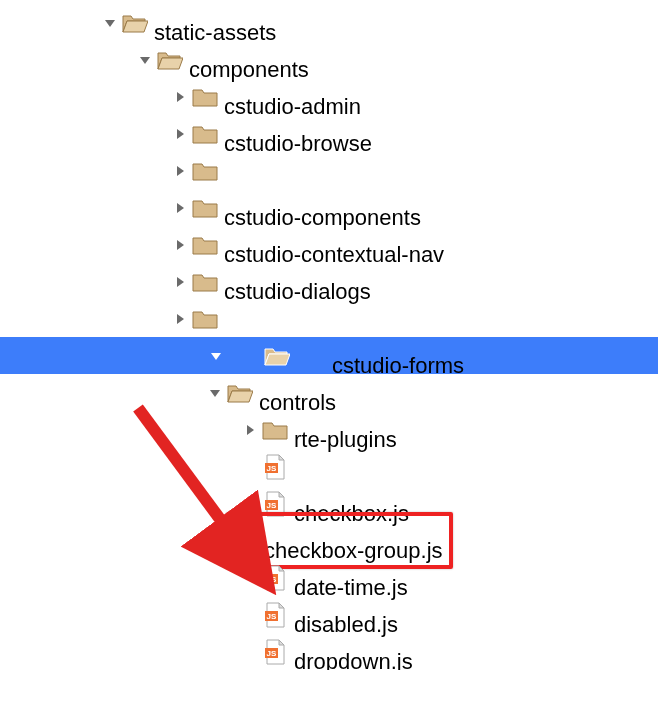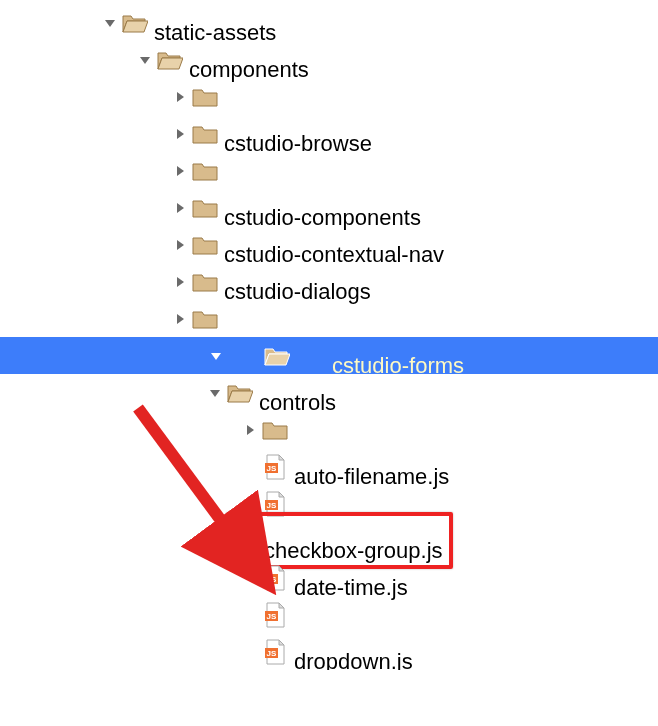--- a/index.html
+++ b/index.html
@@ -14,21 +14,21 @@
     .tree { padding-top: 4px; }
     .row {
       display: flex;
       align-items: center;
       height: 37px;
       white-space: nowrap;
       cursor: default;
     }
     .row.selected {
       background: #3d7dfa;
-      color: #fef9c3;
+      color: #000000;
       gap: 36px;
     }
     .disclosure {
       width: 20px;
       flex: 0 0 auto;
       display: flex;
       align-items: center;
       justify-content: center;
       font-size: 14px;
       color: #6a6a6a;
@@ -100,20 +100,21 @@
       <span class="disclosure">
         <svg width="12" height="12" viewBox="0 0 12 12">
           <path d="M3 1 L10 6 L3 11 Z" fill="#6a6a6a"></path>
         </svg>
       </span>
       <span class="icon">
         <svg width="26" height="22" viewBox="0 0 26 22">
           <path d="M1 4 L10 4 L12 7 L25 7 L25 20 L1 20 Z" fill="#d8bb8c" stroke="#9a7a48" stroke-width="1"></path>
         </svg>
       </span>
+      <span class="label">cstudio-admin</span>
     </div>
     <div class="row">
       <span style="display: inline-block; width: 170px; flex: 0 0 auto;"></span>
       <span class="disclosure">
         <svg width="12" height="12" viewBox="0 0 12 12">
           <path d="M3 1 L10 6 L3 11 Z" fill="#6a6a6a"></path>
         </svg>
       </span>
       <span class="icon">
         <svg width="26" height="22" viewBox="0 0 26 22">
@@ -225,45 +226,46 @@
       <span class="disclosure">
         <svg width="12" height="12" viewBox="0 0 12 12">
           <path d="M3 1 L10 6 L3 11 Z" fill="#6a6a6a"></path>
         </svg>
       </span>
       <span class="icon">
         <svg width="26" height="22" viewBox="0 0 26 22">
           <path d="M1 4 L10 4 L12 7 L25 7 L25 20 L1 20 Z" fill="#d8bb8c" stroke="#9a7a48" stroke-width="1"></path>
         </svg>
       </span>
-    </div>
-    <div class="row">
-      <span style="display: inline-block; width: 240px; flex: 0 0 auto;"></span>
-      <span class="disclosure blank"></span>
-      <span class="icon">
-        <svg width="22" height="26" viewBox="0 0 22 26">
-          <path d="M3 1 L15 1 L20 6 L20 25 L3 25 Z" fill="#fff" stroke="#aaa" stroke-width="1"></path>
-          <path d="M15 1 L15 6 L20 6 Z" fill="#ddd" stroke="#aaa" stroke-width="1"></path>
-          <rect x="1" y="9" width="13" height="10" fill="#f07030"></rect>
-          <text x="7.5" y="17" font-size="8" font-family="Arial" font-weight="bold" fill="#fff" text-anchor="middle">JS</text>
-        </svg>
-      </span>
-      <span class="label">auto-filename.js</span>
-    </div>
-    <div class="row">
-      <span style="display: inline-block; width: 240px; flex: 0 0 auto;"></span>
-      <span class="disclosure blank"></span>
-      <span class="icon">
-        <svg width="22" height="26" viewBox="0 0 22 26">
-          <path d="M3 1 L15 1 L20 6 L20 25 L3 25 Z" fill="#fff" stroke="#aaa" stroke-width="1"></path>
-          <path d="M15 1 L15 6 L20 6 Z" fill="#ddd" stroke="#aaa" stroke-width="1"></path>
-          <rect x="1" y="9" width="13" height="10" fill="#f07030"></rect>
-          <text x="7.5" y="17" font-size="8" font-family="Arial" font-weight="bold" fill="#fff" text-anchor="middle">JS</text>
-        </svg>
-      </span>
+      <span class="label">rte-plugins</span>
+    </div>
+    <div class="row">
+      <span style="display: inline-block; width: 240px; flex: 0 0 auto;"></span>
+      <span class="disclosure blank"></span>
+      <span class="icon">
+        <svg width="22" height="26" viewBox="0 0 22 26">
+          <path d="M3 1 L15 1 L20 6 L20 25 L3 25 Z" fill="#fff" stroke="#aaa" stroke-width="1"></path>
+          <path d="M15 1 L15 6 L20 6 Z" fill="#ddd" stroke="#aaa" stroke-width="1"></path>
+          <rect x="1" y="9" width="13" height="10" fill="#f07030"></rect>
+          <text x="7.5" y="17" font-size="8" font-family="Arial" font-weight="bold" fill="#fff" text-anchor="middle">JS</text>
+        </svg>
+      </span>
+    </div>
+    <div class="row">
+      <span style="display: inline-block; width: 240px; flex: 0 0 auto;"></span>
+      <span class="disclosure blank"></span>
+      <span class="icon">
+        <svg width="22" height="26" viewBox="0 0 22 26">
+          <path d="M3 1 L15 1 L20 6 L20 25 L3 25 Z" fill="#fff" stroke="#aaa" stroke-width="1"></path>
+          <path d="M15 1 L15 6 L20 6 Z" fill="#ddd" stroke="#aaa" stroke-width="1"></path>
+          <rect x="1" y="9" width="13" height="10" fill="#f07030"></rect>
+          <text x="7.5" y="17" font-size="8" font-family="Arial" font-weight="bold" fill="#fff" text-anchor="middle">JS</text>
+        </svg>
+      </span>
+      <span class="label">checkbox.js</span>
     </div>
     <div class="row">
       <span style="display: inline-block; width: 240px; flex: 0 0 auto;"></span>
       <span class="disclosure blank"></span>
       <span class="highlight-box" style="display: inline-flex; align-items: center; padding: 0px 6px 0px 0px; margin-left: -34px;">
         <span class="icon">
           <svg width="22" height="26" viewBox="0 0 22 26">
             <path d="M3 1 L15 1 L20 6 L20 25 L3 25 Z" fill="#fff" stroke="#aaa" stroke-width="1"></path>
             <path d="M15 1 L15 6 L20 6 Z" fill="#ddd" stroke="#aaa" stroke-width="1"></path>
             <rect x="1" y="9" width="13" height="10" fill="#f07030"></rect>
@@ -290,20 +292,21 @@
       <span style="display: inline-block; width: 240px; flex: 0 0 auto;"></span>
       <span class="disclosure blank"></span>
       <span class="icon">
         <svg width="22" height="26" viewBox="0 0 22 26">
           <path d="M3 1 L15 1 L20 6 L20 25 L3 25 Z" fill="#fff" stroke="#aaa" stroke-width="1"></path>
           <path d="M15 1 L15 6 L20 6 Z" fill="#ddd" stroke="#aaa" stroke-width="1"></path>
           <rect x="1" y="9" width="13" height="10" fill="#f07030"></rect>
           <text x="7.5" y="17" font-size="8" font-family="Arial" font-weight="bold" fill="#fff" text-anchor="middle">JS</text>
         </svg>
       </span>
+      <span class="label">disabled.js</span>
     </div>
     <div class="row">
       <span style="display: inline-block; width: 240px; flex: 0 0 auto;"></span>
       <span class="disclosure blank"></span>
       <span class="icon">
         <svg width="22" height="26" viewBox="0 0 22 26">
           <path d="M3 1 L15 1 L20 6 L20 25 L3 25 Z" fill="#fff" stroke="#aaa" stroke-width="1"></path>
           <path d="M15 1 L15 6 L20 6 Z" fill="#ddd" stroke="#aaa" stroke-width="1"></path>
           <rect x="1" y="9" width="13" height="10" fill="#f07030"></rect>
           <text x="7.5" y="17" font-size="8" font-family="Arial" font-weight="bold" fill="#fff" text-anchor="middle">JS</text>

